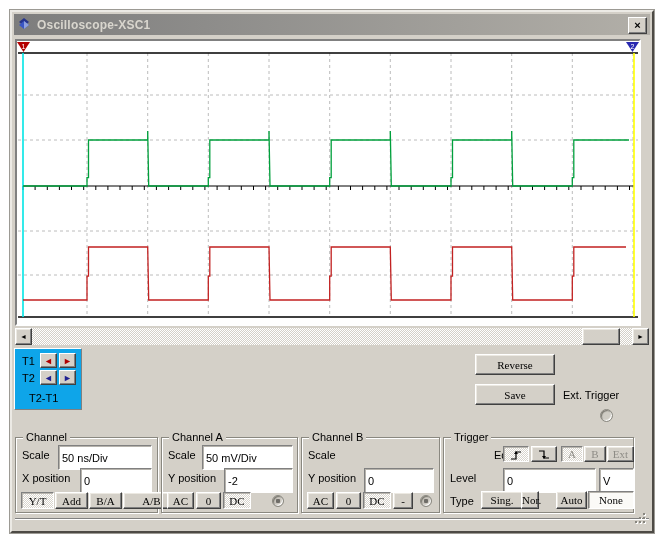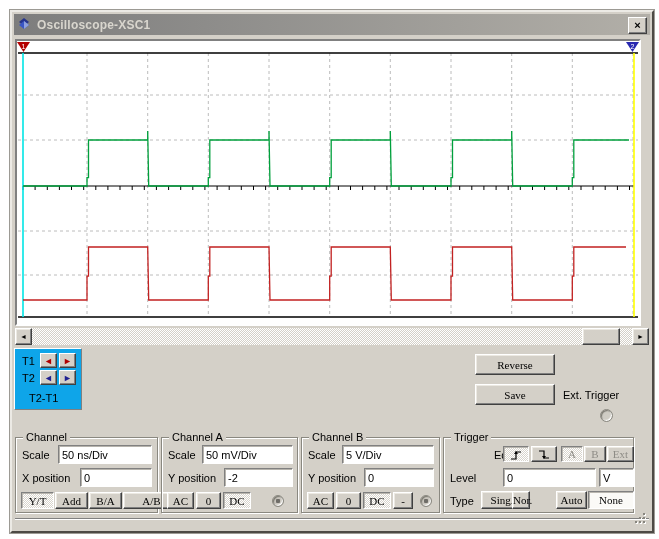--- a/index.html
+++ b/index.html
@@ -59,21 +59,21 @@
   .ext-label{position:absolute;left:551px;top:377px;width:90px;}
   .term{border-radius:50%;border:1px solid #8a8880;box-sizing:border-box;
         background:radial-gradient(circle at 50% 50%, #6f6d68 0 2px, #cac6be 2.5px);
         box-shadow:inset 1px 1px 1px #7a7870, inset -1px -1px 1px #fff;}
   .term-plain{background:#cfccc4;}
   
   .group{position:absolute;top:425px;height:76px;border:1px solid #8a8880;
          box-shadow:1px 1px 0 #fff, inset 1px 1px 0 #fff;box-sizing:border-box;}
   .legend{position:absolute;top:-7px;left:7px;background:#d4d0c8;padding:0 3px;}
   .glabel{position:absolute;text-align:right;}
-  .field{position:absolute;height:19px;background:#fff;border:1px solid;
+  .field{position:absolute;height:25px;background:#fff;border:1px solid;
          border-color:#808080 #fff #fff #808080;box-shadow:inset 1px 1px 0 #b6b3ac;
          font:11px "Liberation Sans",sans-serif;padding:0 3px;box-sizing:border-box;outline:none;}
   .groove{position:absolute;left:3px;top:506px;width:634px;height:0;
           border-top:1px solid #808080;border-bottom:1px solid #fff;}
   .grip{position:absolute;right:4px;bottom:5px;width:14px;height:14px;}
   .grip i{position:absolute;width:2px;height:2px;background:#87857e;box-shadow:1px 1px 0 #fff;}
   .edge-glyph{display:block;margin:1px auto 0;}
 </style>
 </head>
 <body>
@@ -148,21 +148,20 @@
     <input class="field" style="left: 62px; top: 30px; width: 69px;" readonly="" value="-2">
     <button class="push-btn" style="left:5px;top:54px;width:27px;height:17px;">AC</button>
     <button class="push-btn" style="left:34px;top:54px;width:25px;height:17px;">0</button>
     <button class="push-btn pressed" style="left:61px;top:54px;width:28px;height:17px;">DC</button>
     <div class="term" style="position:absolute;left:110px;top:57px;width:12px;height:12px;"></div>
   </div>
 
   <div class="group" style="left:289px;width:139px;">
     <span class="legend">Channel B</span>
     <span class="glabel" style="left:6px;top:11px;">Scale</span>
-    <input class="field" style="left: 40px; top: 7px; width: 92px;" readonly="" value="5 V/Div">
     <span class="glabel" style="left:6px;top:34px;">Y position</span>
     <input class="field" style="left: 62px; top: 30px; width: 70px;" readonly="" value="0">
     <button class="push-btn" style="left:5px;top:54px;width:27px;height:17px;">AC</button>
     <button class="push-btn" style="left:34px;top:54px;width:25px;height:17px;">0</button>
     <button class="push-btn pressed" style="left:61px;top:54px;width:28px;height:17px;">DC</button>
     <button class="push-btn" style="left:91px;top:54px;width:20px;height:17px;">-</button>
     <div class="term" style="position:absolute;left:118px;top:57px;width:12px;height:12px;"></div>
   </div>
 
   <div class="group" style="left:431px;width:191px;">
@@ -181,21 +180,21 @@
       </svg>
     </button>
     <button class="push-btn pressed gray-text" style="left:117px;top:8px;width:22px;height:16px;">A</button>
     <button class="push-btn gray-text" style="left:140px;top:8px;width:22px;height:16px;">B</button>
     <button class="push-btn gray-text" style="left:163px;top:8px;width:27px;height:16px;">Ext</button>
     <span class="glabel" style="left:6px;top:34px;">Level</span>
     <input class="field" style="left: 59px; top: 30px; width: 93px;" readonly="" value="0">
     <input class="field" style="left: 155px; top: 30px; width: 35px;" readonly="" value="V">
     <span class="glabel" style="left:6px;top:57px;">Type</span>
     <button class="push-btn" style="left:37px;top:53px;width:42px;height:18px;">Sing.</button>
-    <button class="push-btn" style="left:68px;top:53px;width:18px;height:18px;">Nor.</button>
+    <button class="push-btn" style="left:77px;top:53px;width:18px;height:18px;">Nor.</button>
     <button class="push-btn" style="left:112px;top:53px;width:31px;height:18px;">Auto</button>
     <button class="push-btn white-pressed" style="left:144px;top:53px;width:46px;height:18px;">None</button>
   </div>
 
   <div class="groove"></div>
   <div class="grip">
     <i style="left:9px;top:1px;"></i>
       <i style="left:5px;top:5px;"></i>
       <i style="left:9px;top:5px;"></i>
     <i style="left:1px;top:9px;"></i>

